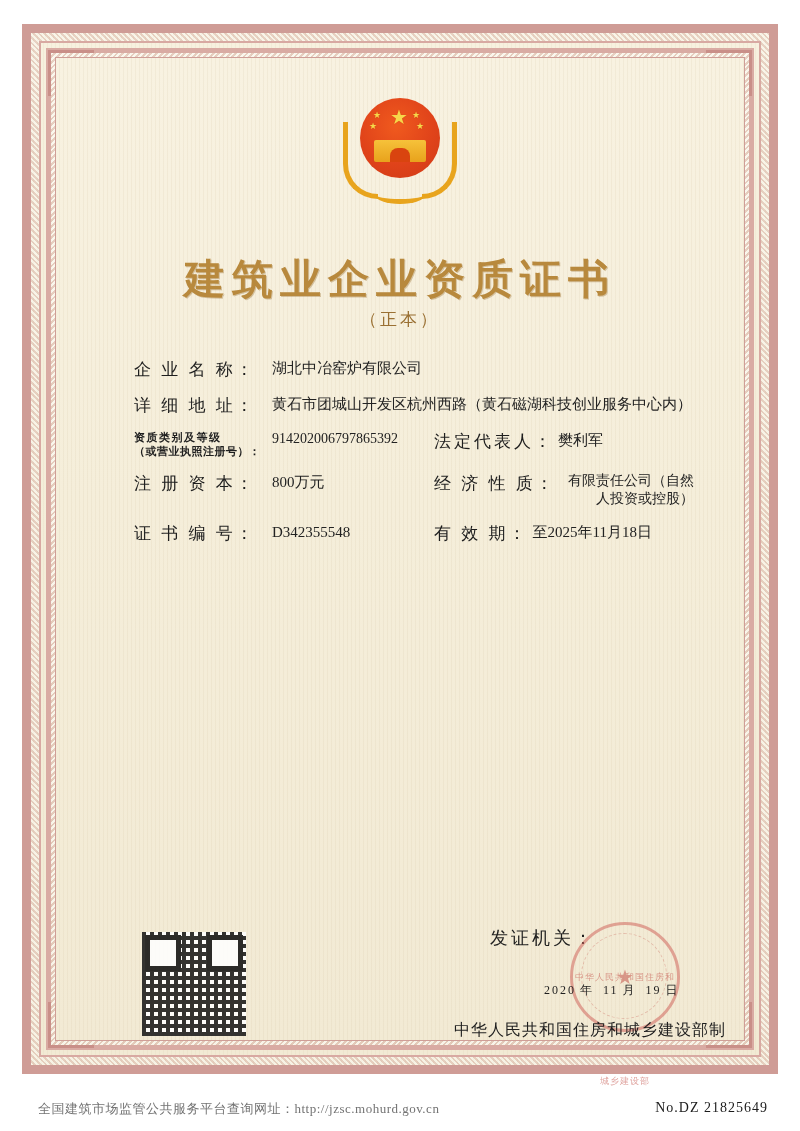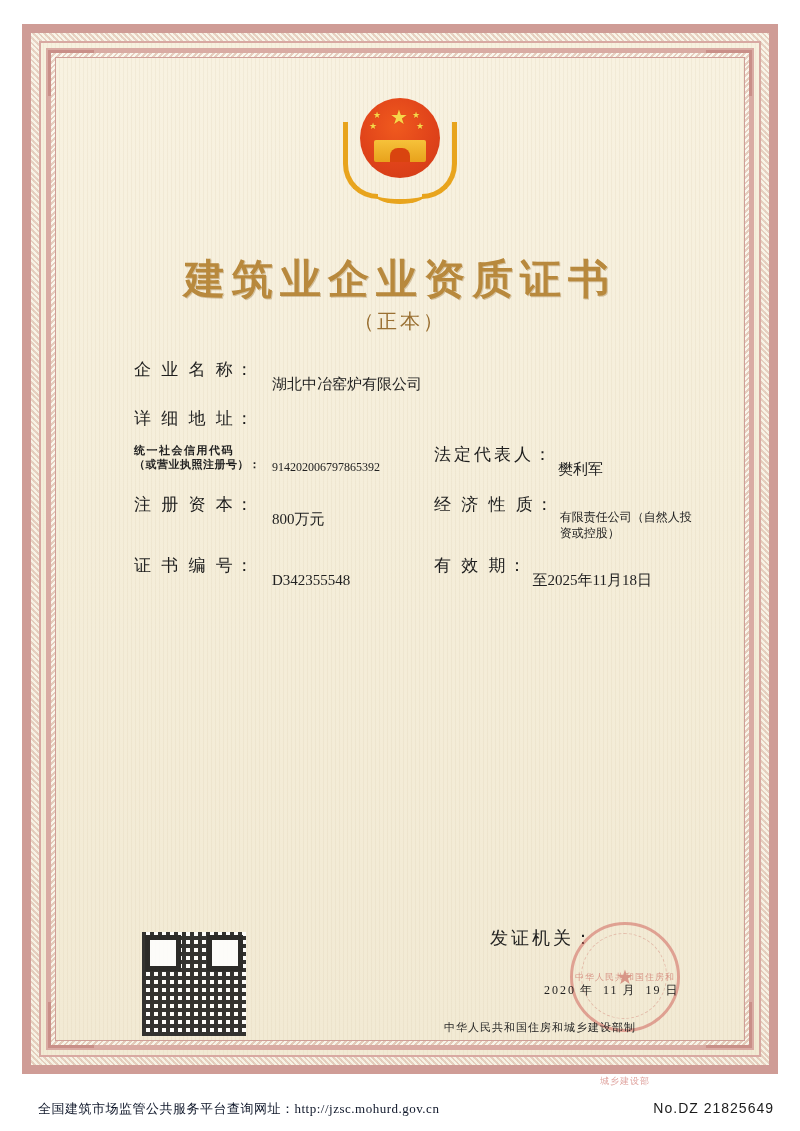--- a/index.html
+++ b/index.html
@@ -195,21 +195,21 @@
     letter-spacing: 7px;
     font-weight: bold;
     color: #b8893d;
     text-shadow: 1px 1px 0 rgba(150,105,40,0.35);
   }
   .cert-subtitle {
     position: absolute;
     left: 0; right: 0;
     top: 284px;
     text-align: center;
-    font-size: 20px;
+    font-size: 17px;
     letter-spacing: 3px;
     color: #9a7033;
   }
 
   
   .fields {
     position: absolute;
     left: 112px;
     top: 334px;
     width: 560px;
@@ -228,21 +228,20 @@
     letter-spacing: 3px;
     white-space: nowrap;
     flex: none;
   }
   .lbl.w1 { width: 134px; }
   .val {
     font-size: 15px;
     color: #222;
     padding-left: 4px;
     line-height: 1.35;
-    margin-top: 16px;
   }
   .half-left { width: 300px; display: flex; align-items: flex-start; }
   .half-right { flex: 1; display: flex; align-items: flex-start; }
 
   .lbl-two-line {
     width: 134px;
     flex: none;
     font-size: 11px;
     letter-spacing: 0px;
     line-height: 1.25;
@@ -254,21 +253,21 @@
   .lbl-two-line .l1 { letter-spacing: 1.5px; }
   .lbl-two-line .l2 { letter-spacing: 0.5px; }
   .lbl-sm {
     font-size: 15px;
     letter-spacing: 1.5px;
     font-weight: bold;
     width: 134px;
     flex: none;
     color: #1e1e1e;
   }
-  .val-sm { font-size: 12px; }
+  .val-sm { font-size: 14px; text-align: right; }
 
   
   .qr {
     position: absolute;
     left: 120px;
     top: 908px;
     width: 104px;
     height: 104px;
     background-color: #fff;
     background-image:
@@ -301,23 +300,23 @@
     position: absolute;
     left: 520px;
     top: 958px;
     font-size: 12px;
     letter-spacing: 2px;
     color: #1e1e1e;
   }
   .date-line span { margin: 0 2px; }
   .ministry {
     position: absolute;
-    left: 422px;
+    left: 432px;
     top: 996px;
-    font-size: 11px;
+    font-size: 16px;
     letter-spacing: 1px;
     color: #1e1e1e;
   }
   .seal {
     position: absolute;
     left: 548px;
     top: 898px;
     width: 104px;
     height: 104px;
     border: 3px solid #d1675e;
@@ -353,31 +352,31 @@
     position: absolute;
     left: 0; right: 0;
     top: 1096px;
     height: 35px;
   }
   .footer-left {
     position: absolute;
     left: 38px;
     top: 4px;
     font-size: 13px;
-    color: #0f172a;
+    color: #737373;
     letter-spacing: 0.5px;
   }
   .footer-right {
     position: absolute;
-    right: 26px;
+    right: 32px;
     top: 4px;
     font-size: 14px;
     color: #1b1b1b;
     letter-spacing: 1px;
-    font-family: Liberation Sans, sans-serif;
+    font-family: Liberation Serif, serif;
   }
 </style>
 </head>
 <body>
 
 <div class="page">
 
   <div class="cert">
 
     <div class="border-outer">
@@ -416,26 +415,27 @@
 
     <div class="fields">
 
       <div class="row">
         <div class="lbl w1">企 业 名 称：</div>
         <div class="val">湖北中冶窑炉有限公司</div>
       </div>
 
       <div class="row">
         <div class="lbl w1">详 细 地 址：</div>
+        <div class="val">黄石市团城山开发区杭州西路（黄石磁湖科技创业服务中心内）</div>
       </div>
 
       <div class="row">
         <div class="half-left">
           <div class="lbl-two-line">
-            <div class="l1">统一社会信用代码</div>
+            <div class="l1">资质类别及等级</div>
             <div class="l2">（或营业执照注册号）：</div>
           </div>
           <div class="val val-sm">914202006797865392</div>
         </div>
         <div class="half-right">
           <div class="lbl">法定代表人：</div>
           <div class="val">樊利军</div>
         </div>
       </div>
 

